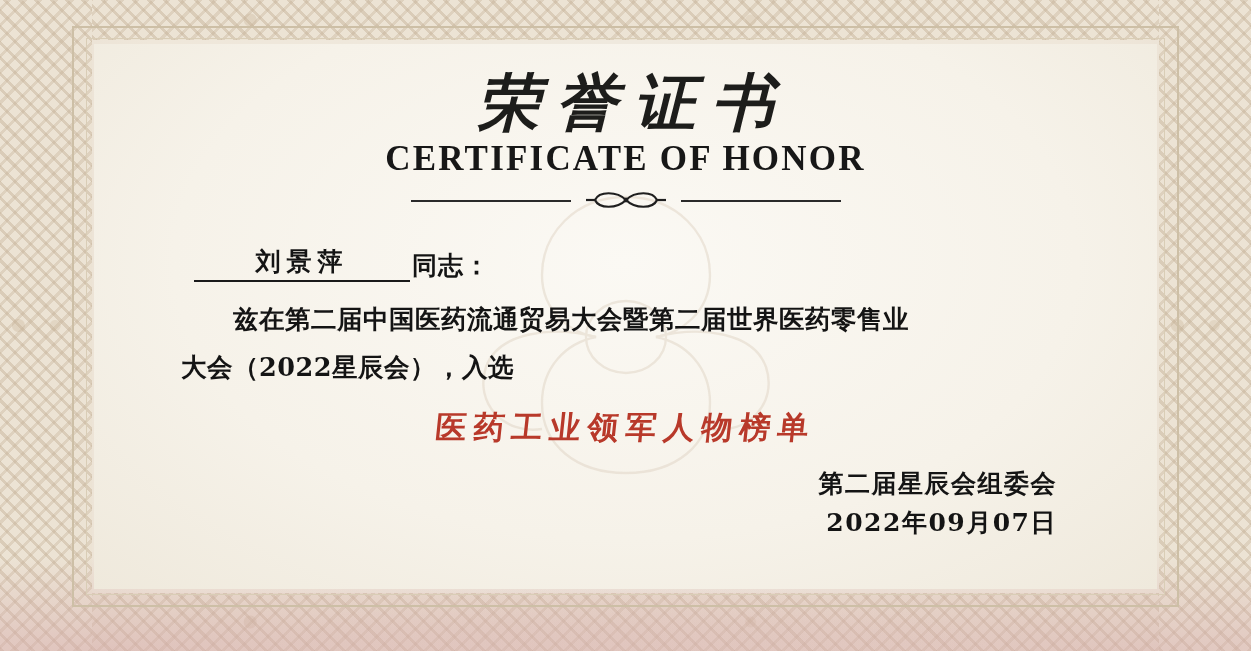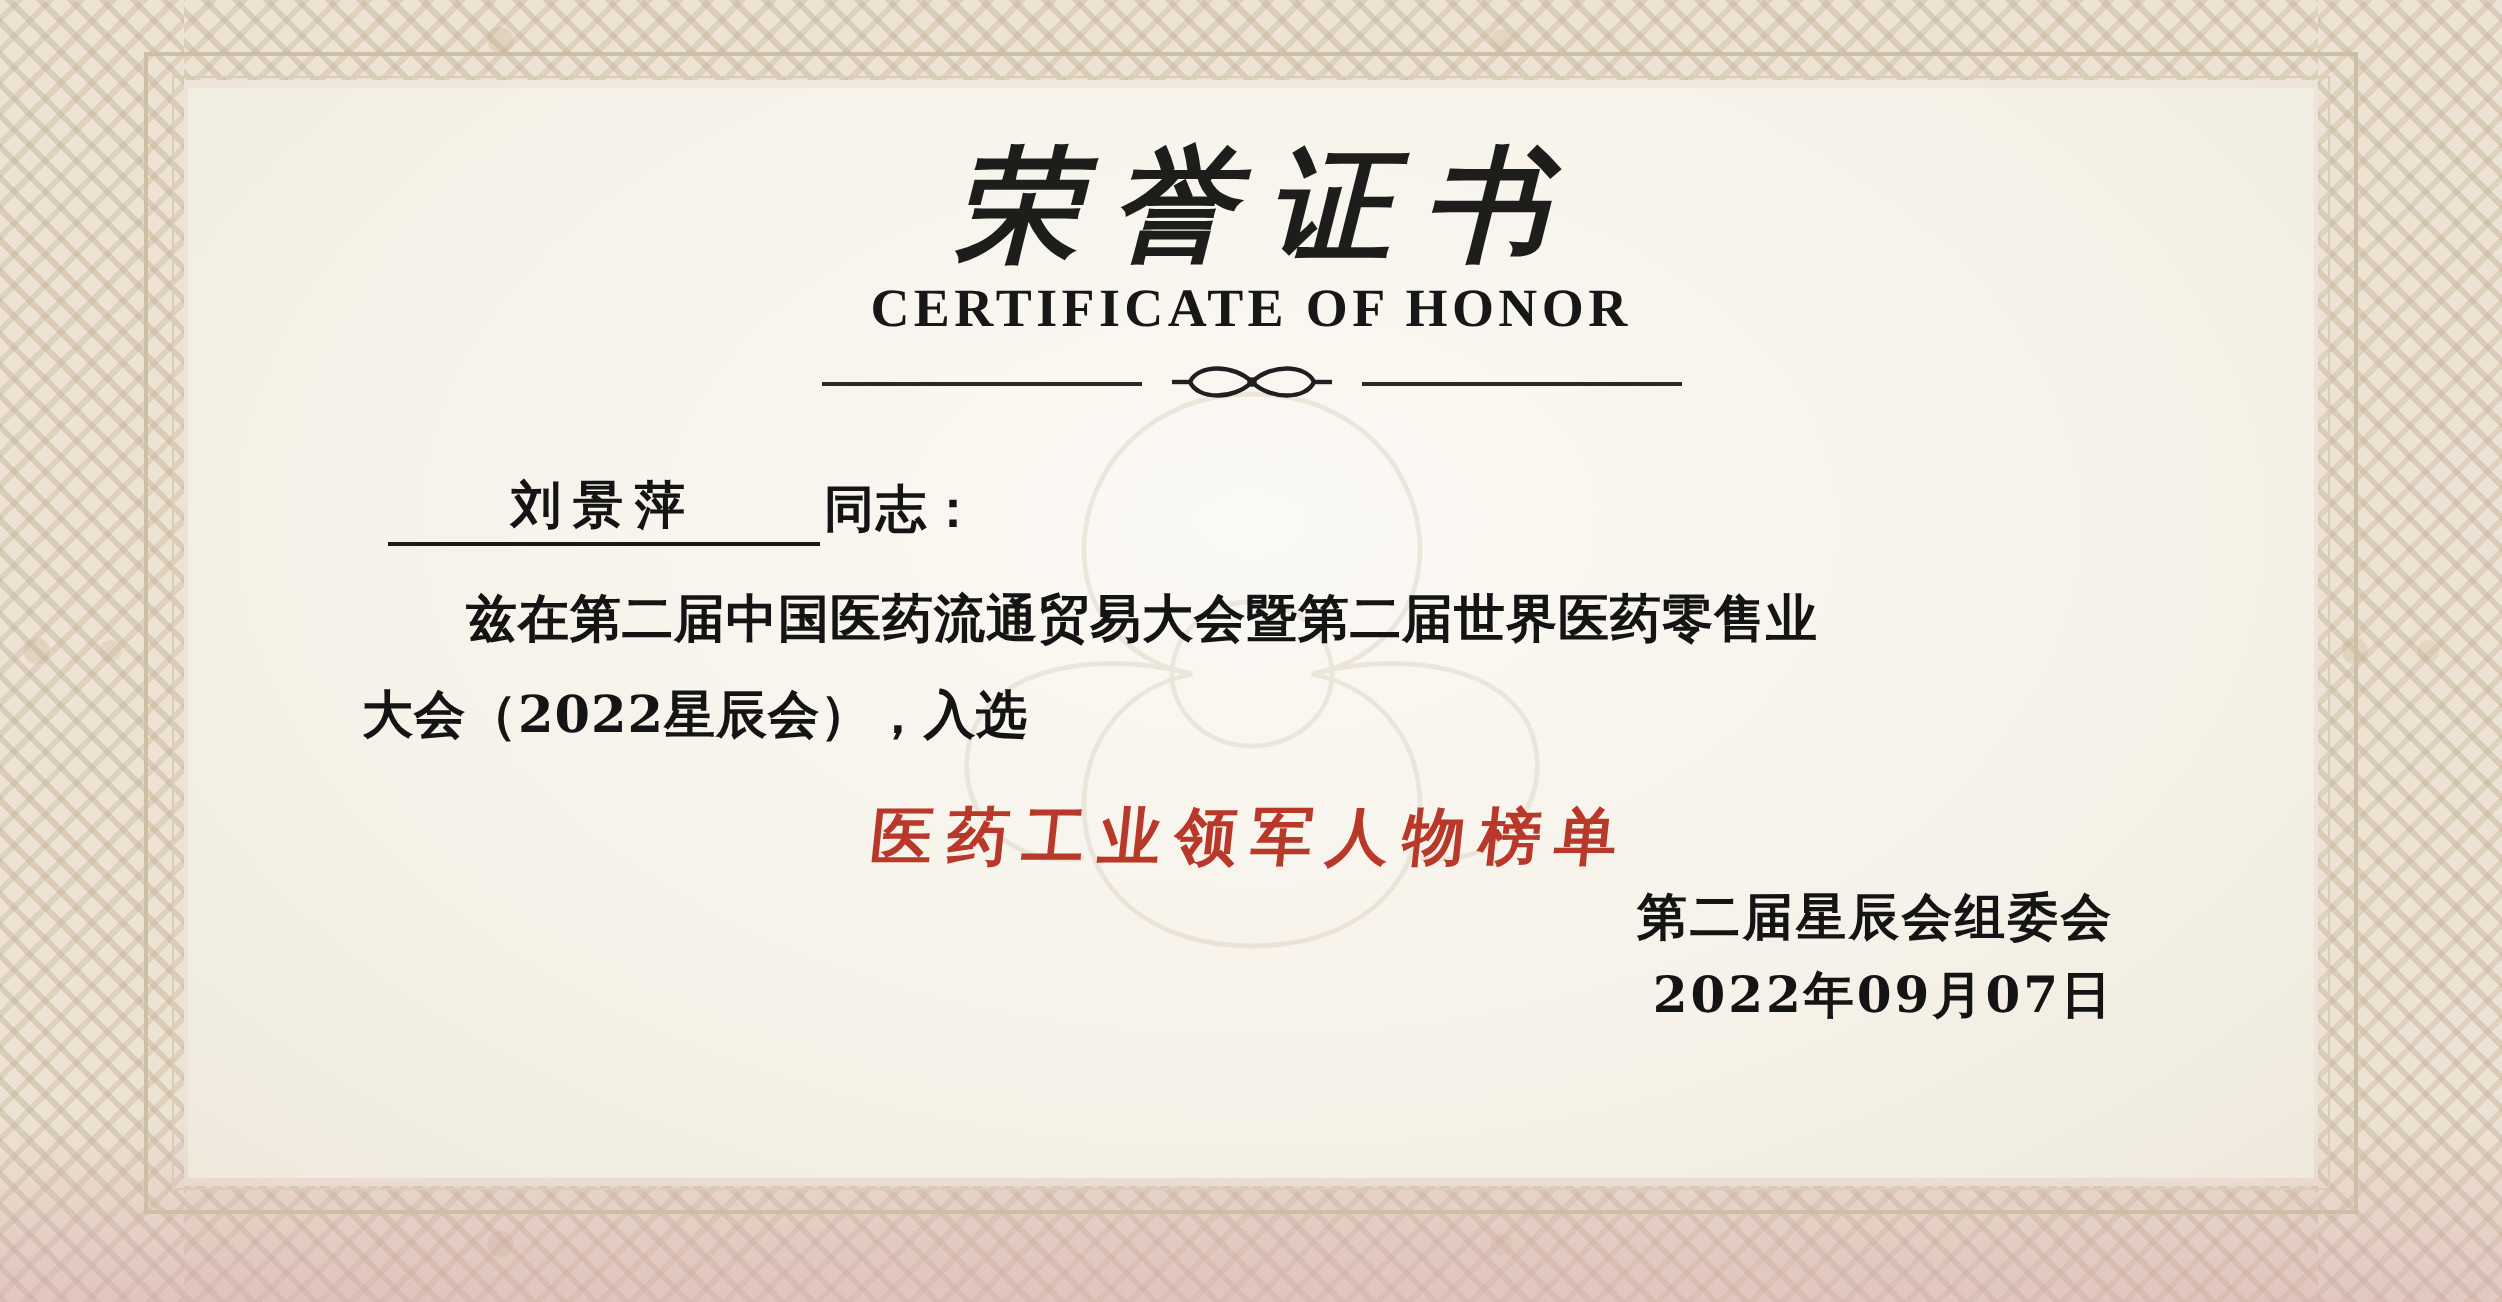--- a/index.html
+++ b/index.html
@@ -112,21 +112,21 @@
     letter-spacing: 16px;
     color: #1d1d1b;
     margin: 14px 0 0 0;
     text-indent: 16px;
     line-height: 1.12;
     font-style: italic;
   }
   .title-en {
     text-align: center;
     font-family: "Liberation Serif", "DejaVu Serif", serif;
-    font-size: 27px;
+    font-size: 35px;
     font-weight: 700;
     letter-spacing: 2.2px;
     color: #171717;
     margin: 2px 0 0 0;
   }
 
   .divider {
     margin: 10px auto 0 auto;
     width: 430px;
     height: 22px;
@@ -153,21 +153,21 @@
     color: #141414;
     font-family: "DejaVu Serif", "Liberation Serif", serif;
   }
 
   .salutation {
     font-size: 25px;
     font-weight: 700;
     letter-spacing: 1px;
     margin: 0 0 0 28px;
     display: flex;
-    align-items: center;
+    align-items: flex-end;
   }
   .name-slot {
     display: inline-block;
     min-width: 196px;
     text-align: center;
     border-bottom: 2px solid #1a1a1a;
     padding: 0 10px 2px 10px;
     letter-spacing: 6px;
     font-size: 25px;
     font-weight: 700;
@@ -205,21 +205,21 @@
   .closing {
     font-size: 25.5px;
     font-weight: 700;
     letter-spacing: 1px;
     margin: 26px 0 0 0;
     text-indent: 30px;
     color: #141414;
   }
 
   .signature {
-    margin-top: 0;
+    margin-top: 16px;
     text-align: right;
     padding-right: 28px;
   }
   .signature div {
     font-size: 25px;
     font-weight: 700;
     letter-spacing: 1.5px;
     line-height: 1.55;
     color: #141414;
   }

